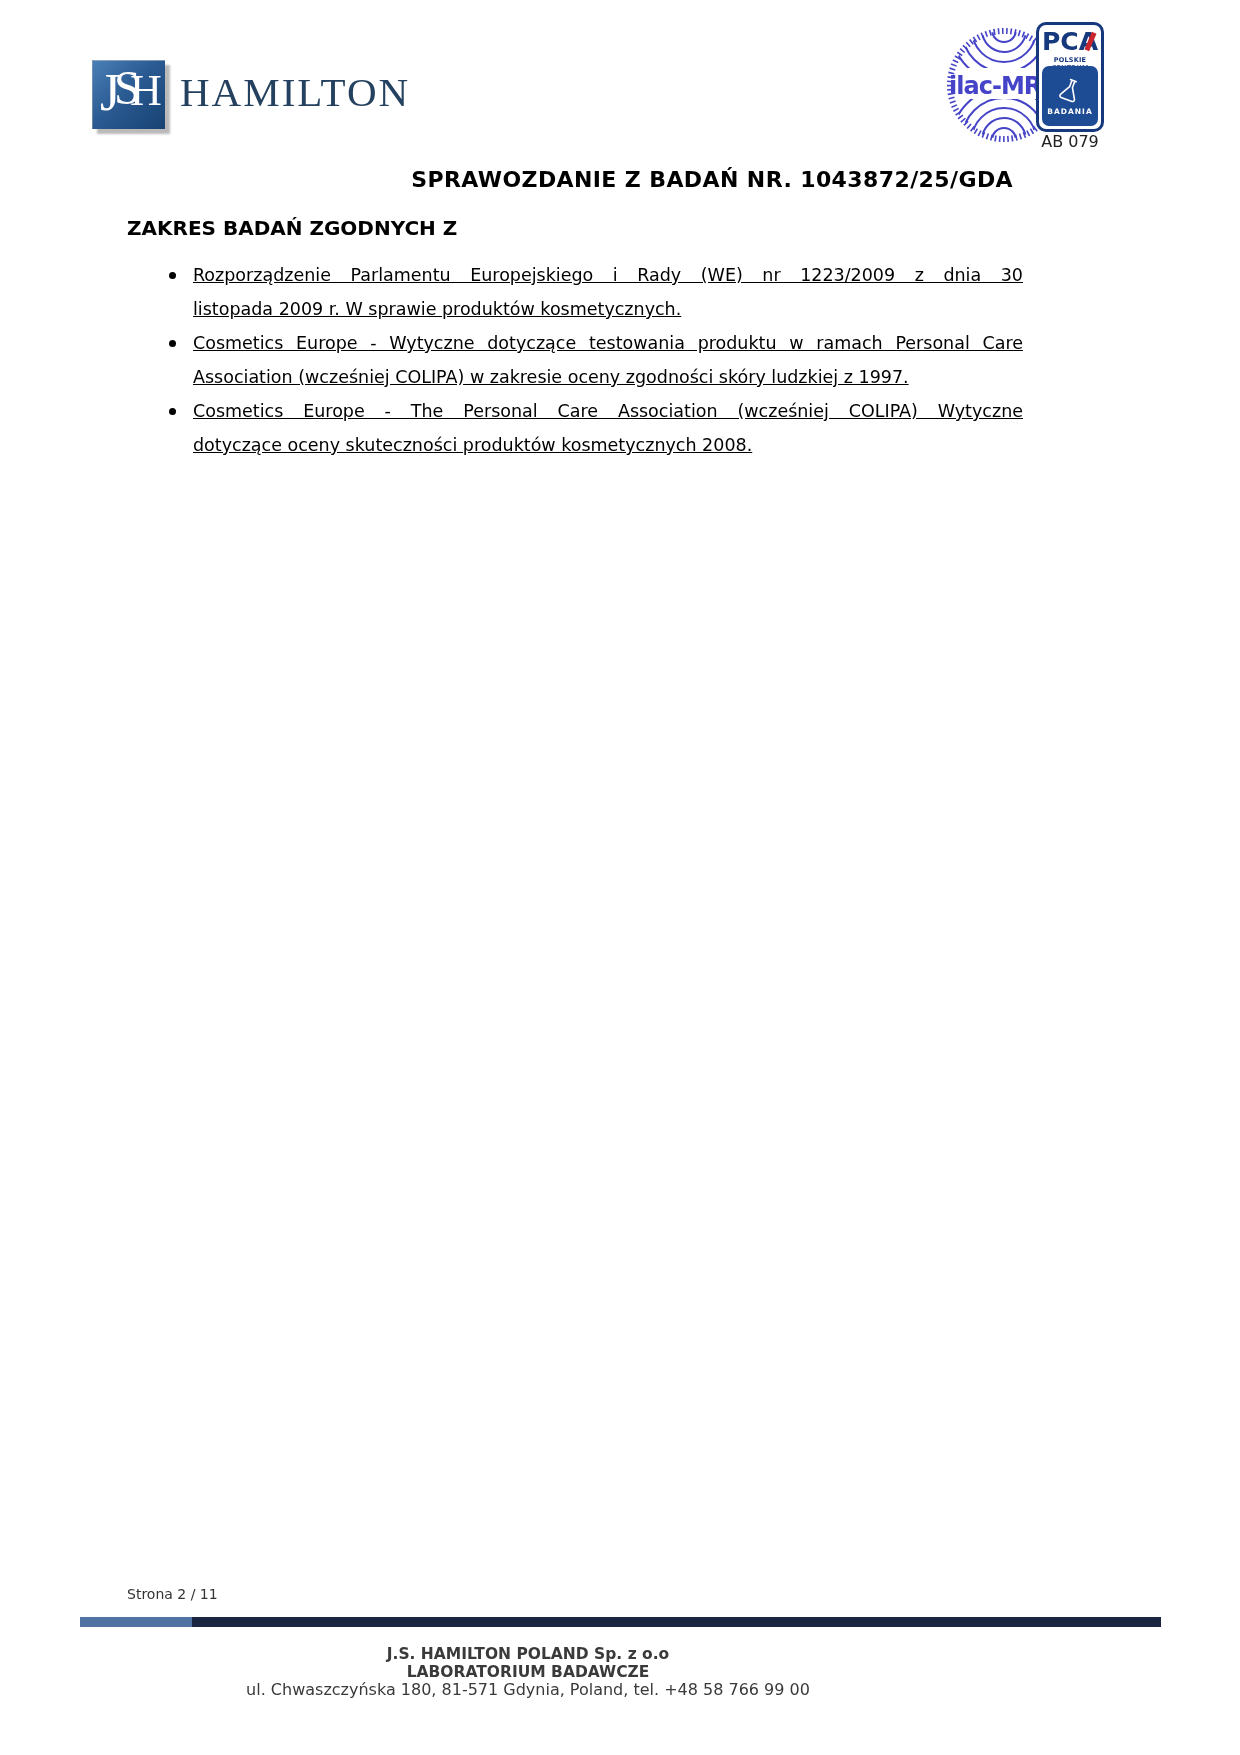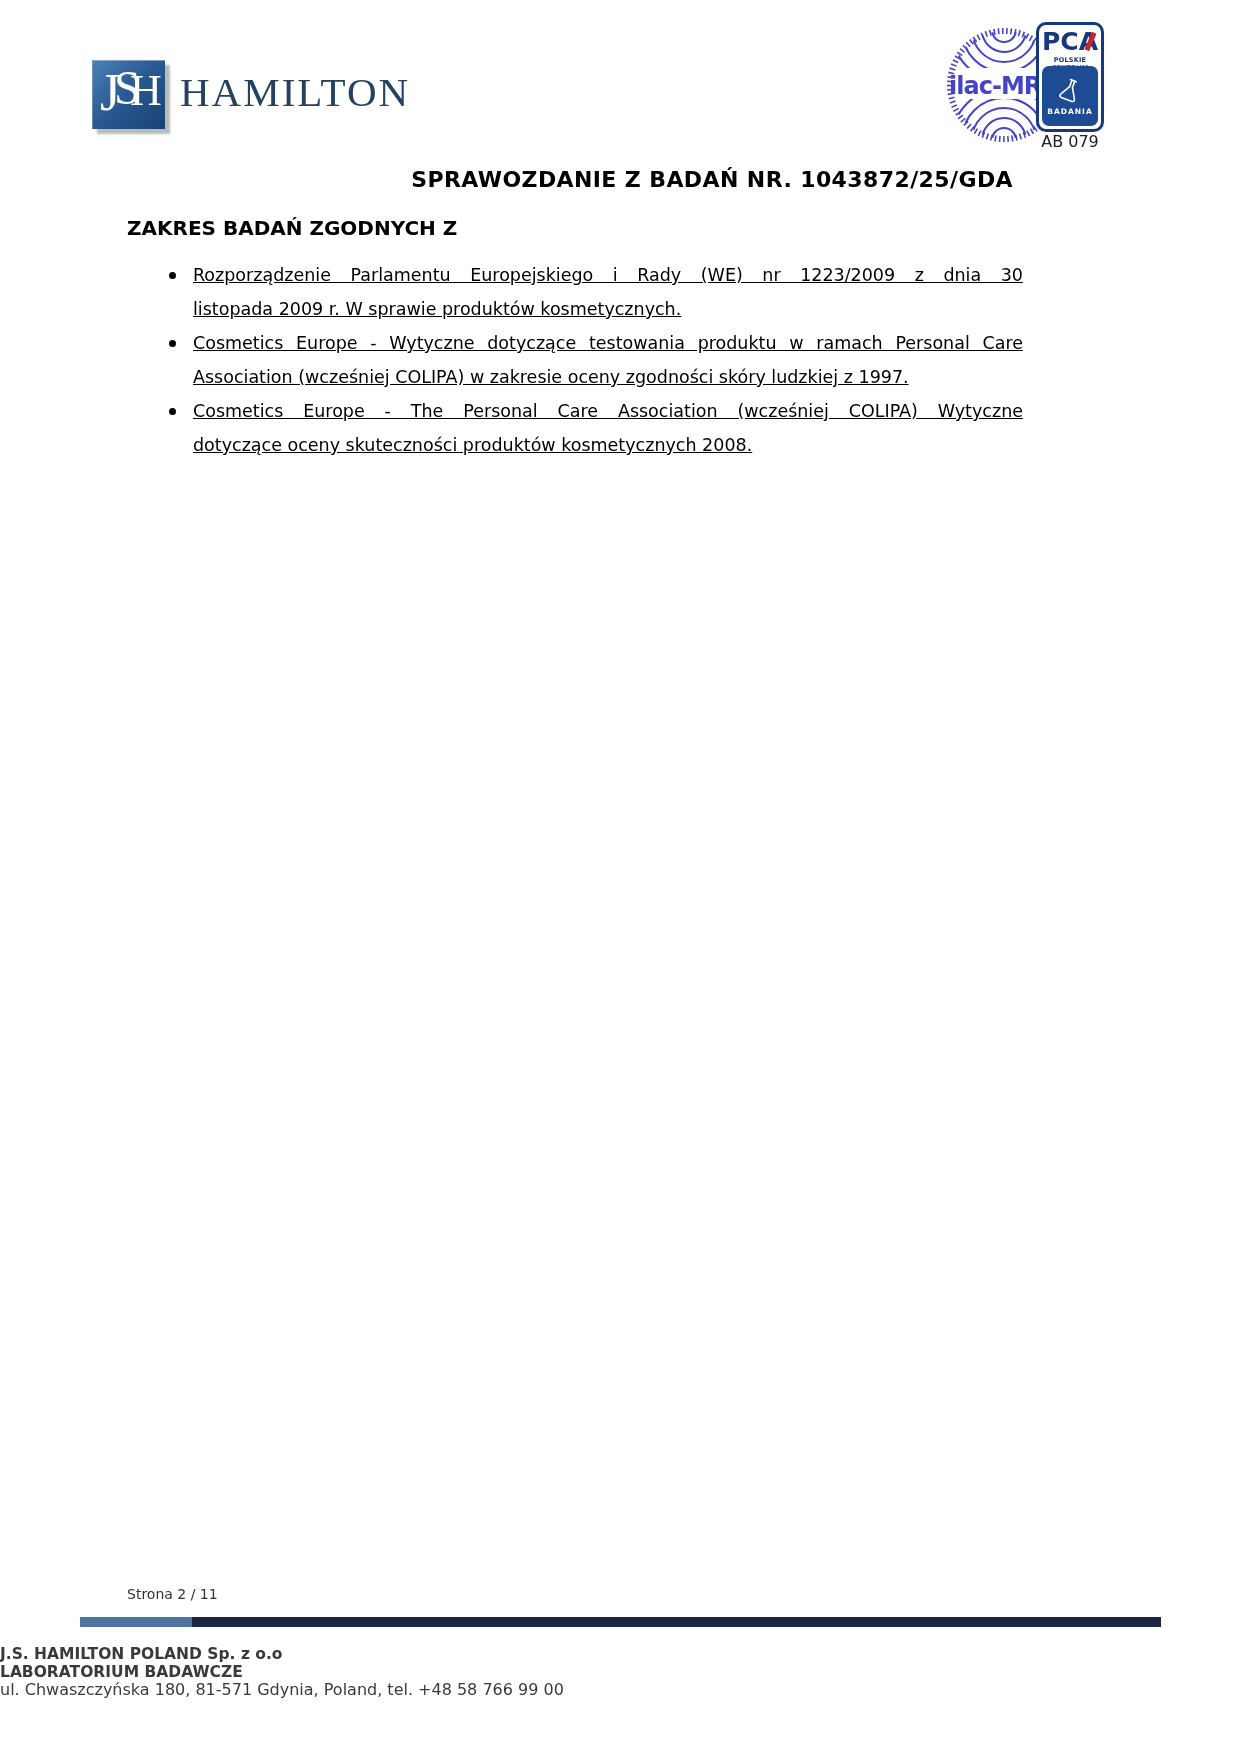--- a/index.html
+++ b/index.html
@@ -97,21 +97,21 @@
   }
   .footer-bar{
     position:absolute;left:80px;top:1617px;width:1081px;height:10px;
     background:#1b2740;
   }
   .footer-bar-light{
     position:absolute;left:0;top:0;width:112px;height:10px;background:#4f74a3;
   }
   .footer-block{
     position:absolute;left:0;top:1645px;width:1056px;
-    color:#3a3a3a;
+    text-align:center;color:#3a3a3a;
   }
   .footer-company{font-size:15.5px;font-weight:bold;line-height:18px;}
   .footer-division{font-size:15.5px;font-weight:bold;line-height:18px;}
   .footer-address{font-size:16px;line-height:18px;}
 </style>
 </head>
 <body>
 
 <div class="page">
 

